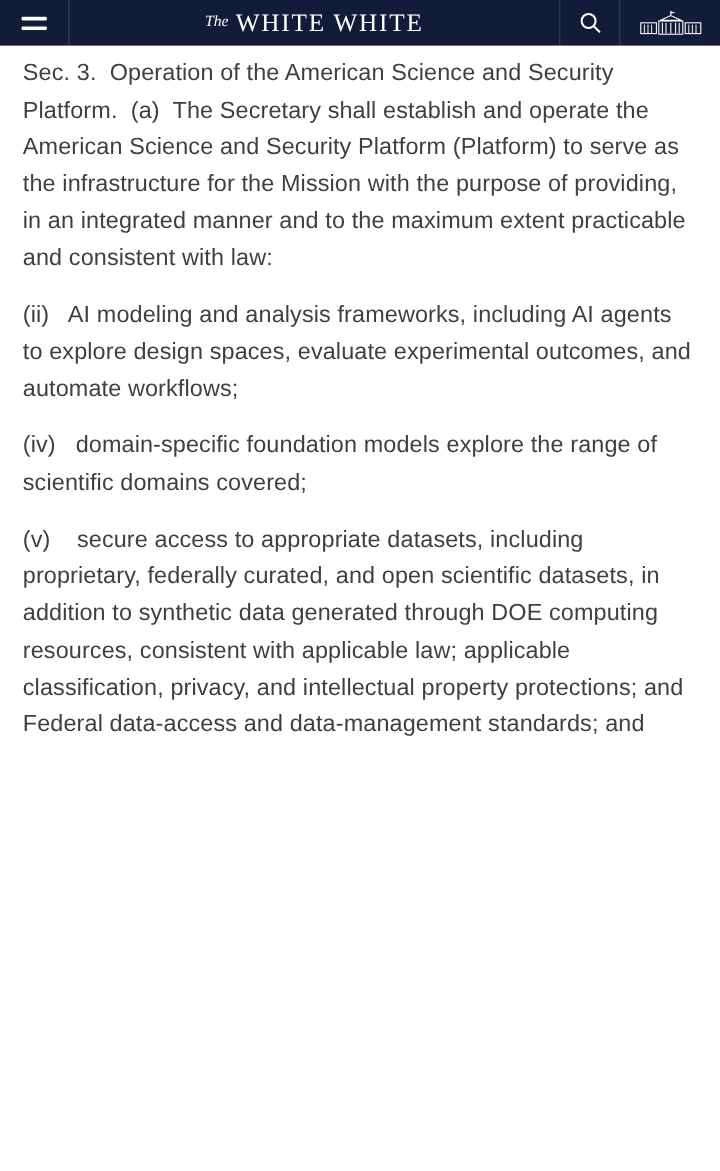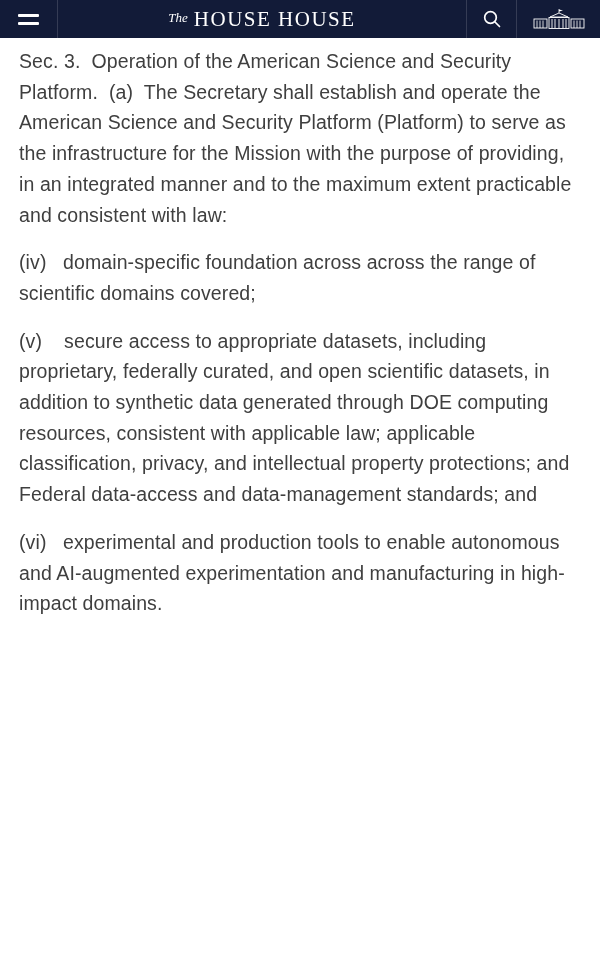--- a/index.html
+++ b/index.html
@@ -75,21 +75,21 @@
 <header class="header">
   <button class="menu-btn" aria-label="menu">
     <span class="hamburger">
         <span></span>
         <span></span>
       </span>
   </button>
 
   <a class="logo" href="#">
     <span class="the">The</span>
-    <span class="wh">HOUSE HOUSE</span>
+    <span class="wh">WHITE WHITE</span>
   </a>
 
   <button class="search-btn" aria-label="search">
     <svg width="22" height="22" viewBox="0 0 22 22" fill="none">
       <circle cx="9.5" cy="9.5" r="5.8" stroke="#ffffff" stroke-width="1.7"></circle>
       <line x1="14" y1="14" x2="18.5" y2="18.5" stroke="#ffffff" stroke-width="1.7" stroke-linecap="round"></line>
     </svg>
   </button>
 
   <button class="residence-btn" aria-label="white house">
@@ -110,16 +110,16 @@
       <rect x="41" y="11" width="13" height="9" stroke="#fff" stroke-width="0.9"></rect>
       <line x1="44" y1="12.5" x2="44" y2="20" stroke="#fff" stroke-width="0.8"></line>
       <line x1="47" y1="12.5" x2="47" y2="20" stroke="#fff" stroke-width="0.8"></line>
       <line x1="50" y1="12.5" x2="50" y2="20" stroke="#fff" stroke-width="0.8"></line>
     </svg>
   </button>
 </header>
 
 <main class="doc" id="doc">
     <p><span class="u">Sec</span><span>. </span><span class="u">3</span><span>.  </span><span class="u">Operation of the American Science and Security Platform</span><span>.  (a)  The Secretary shall establish and operate the American Science and Security Platform (Platform) to serve as the infrastructure for the Mission with the purpose of providing, in an integrated manner and to the maximum extent practicable and consistent with law:</span></p>
-    <p><span>(iv)   domain-specific foundation across across the range of scientific domains covered;</span></p>
+    <p><span>(ii)   AI modeling and analysis frameworks, including AI agents to explore design spaces, evaluate experimental outcomes, and automate workflows;</span></p>
+    <p><span>(iv)   domain-specific foundation models explore the range of scientific domains covered;</span></p>
     <p><span>(v)    secure access to appropriate datasets, including proprietary, federally curated, and open scientific datasets, in addition to synthetic data generated through DOE computing resources, consistent with applicable law; applicable classification, privacy, and intellectual property protections; and Federal data-access and data-management standards; and</span></p>
-    <p><span>(vi)   experimental and production tools to enable autonomous and AI-augmented experimentation and manufacturing in high-impact domains.</span></p>
   </main>
 
 </body></html>

